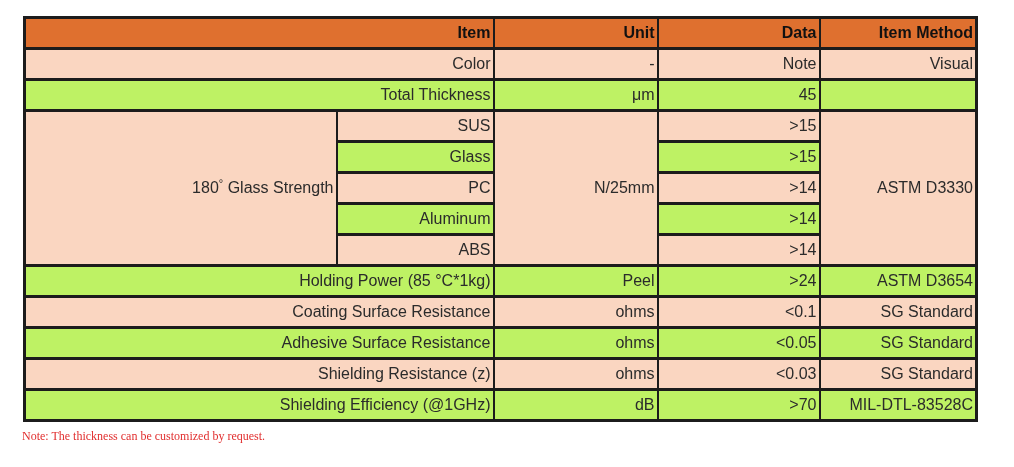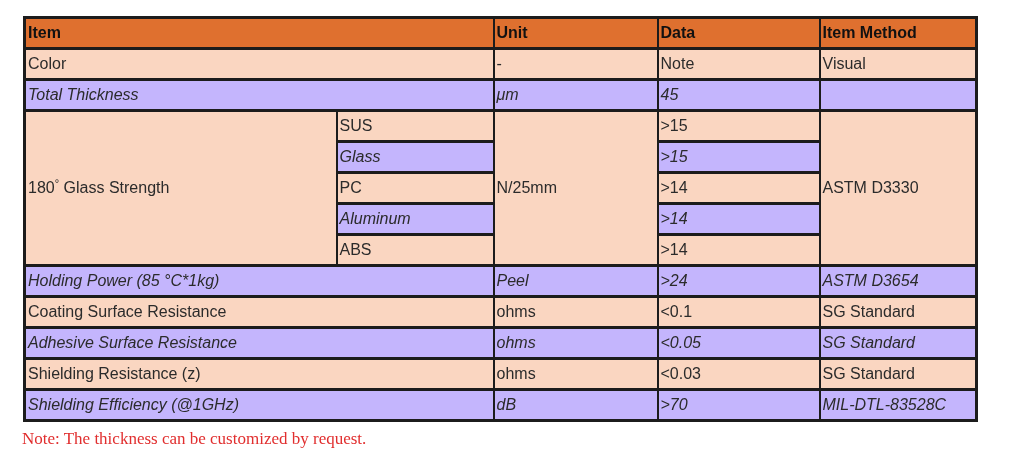--- a/index.html
+++ b/index.html
@@ -17,51 +17,51 @@
     top: 16px;
     width: 952px;
     border-collapse: collapse;
     table-layout: fixed;
     border: 3px solid #1c1c1c;
   }
   .spec-table th, .spec-table td {
     border: 2px solid #1c1c1c;
     border-top-width: 3px;
     border-bottom-width: 3px;
-    text-align: left;
+    text-align: right;
     vertical-align: middle;
     padding: 0 2px;
     font-size: 16px;
     color: #2b2b2b;
     height: 28px;
     line-height: 1.15;
     overflow: hidden;
     white-space: nowrap;
   }
   .spec-table tr { height: 31px; }
   .spec-table th {
     background: #df702f;
     color: #111111;
     font-weight: bold;
     font-size: 16px;
   }
   .spec-table td.light { background: #fad6c1; }
-  .spec-table td.dark  { background: #c4b5fd; font-style: italic; }
+  .spec-table td.dark  { background: #bef264; }
   .deg-sup {
     font-size: 11px;
     vertical-align: super;
     line-height: 0;
   }
   .note {
     position: absolute;
     left: 22px;
     top: 429px;
     margin: 0;
     font-family: "Liberation Serif", "DejaVu Serif", serif;
-    font-size: 17px;
+    font-size: 12px;
     color: #e12e2e;
   }
 </style>
 </head>
 <body>
 
 <div class="page">
 
   <table class="spec-table">
     <colgroup>

